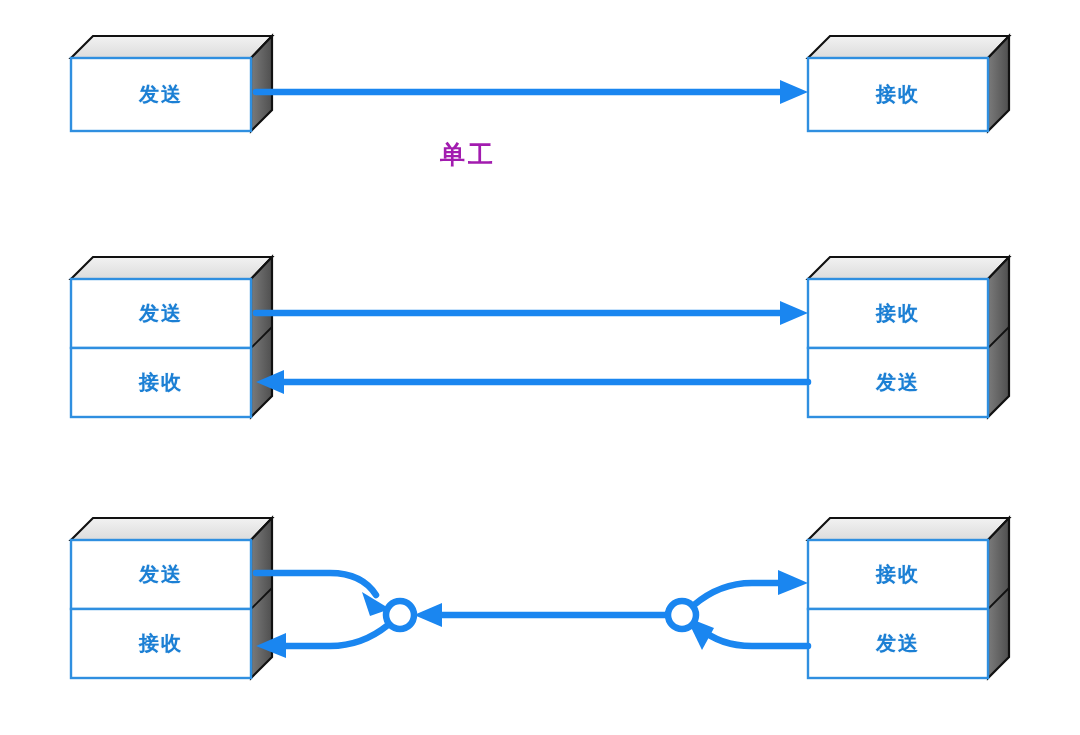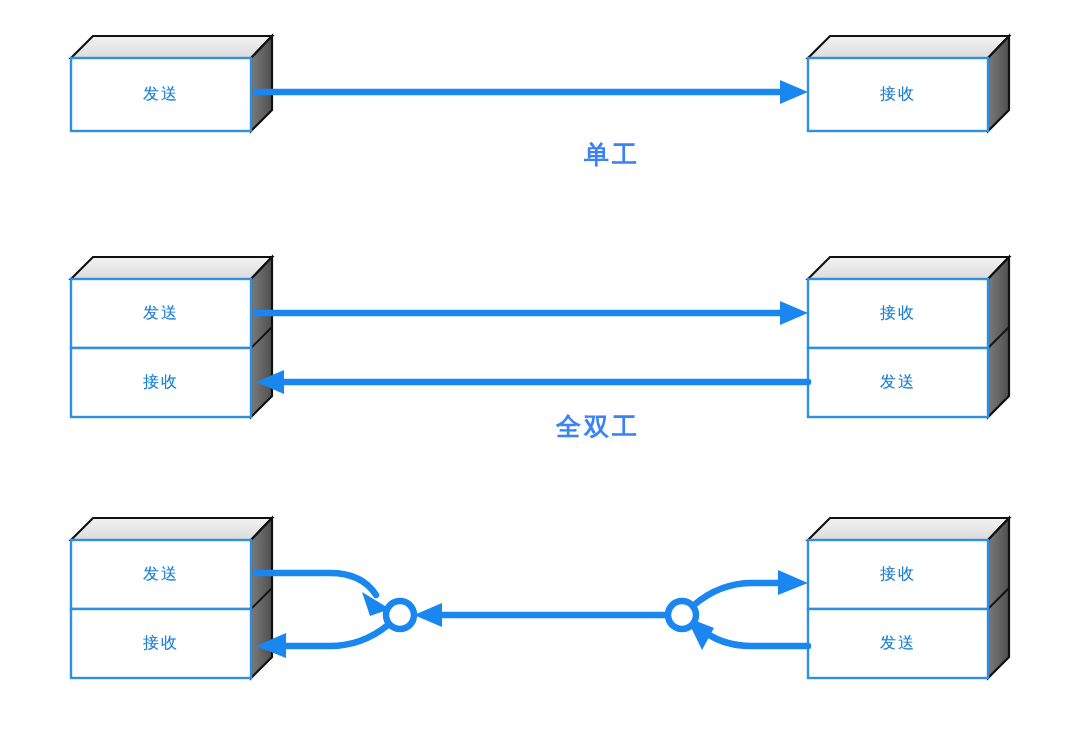--- a/index.html
+++ b/index.html
@@ -25,35 +25,35 @@
     left: 0; top: 0;
     width: 1080px;
     height: 735px;
     display: block;
   }
   .box-label {
     position: absolute;
     display: flex;
     align-items: center;
     justify-content: center;
-    font-size: 16px;
-    font-weight: normal;
+    font-size: 20px;
+    font-weight: bold;
     color: #1b7fd4;
     letter-spacing: 2px;
     white-space: nowrap;
     pointer-events: none;
     text-shadow: 0 0 1px rgba(27,127,212,0.35);
     border-radius: 23px;
   }
   .mode-caption {
     position: absolute;
-    text-align: right;
+    text-align: left;
     font-size: 25px;
     font-weight: bold;
-    color: #3b82f6;
+    color: #a21caf;
     letter-spacing: 3px;
     white-space: nowrap;
   }
 </style>
 </head>
 <body>
 
 <div id="diagram-root">
 
   <svg class="canvas" viewBox="0 0 1080 735">
@@ -166,20 +166,19 @@
   </svg>
 
   <div class="box-label" style="left:71px; top:58px; width:180px; height:73px;">发送</div>
   <div class="box-label" style="left:808px; top:58px; width:180px; height:73px;">接收</div>
   <div class="mode-caption" style="left:440px; top:138px; width:200px;">单工</div>
 
   <div class="box-label" style="left:71px; top:279px; width:180px; height:69px;">发送</div>
   <div class="box-label" style="left:71px; top:348px; width:180px; height:69px;">接收</div>
   <div class="box-label" style="left:808px; top:279px; width:180px; height:69px;">接收</div>
   <div class="box-label" style="left:808px; top:348px; width:180px; height:69px;">发送</div>
-  <div class="mode-caption" style="left:440px; top:410px; width:200px;">全双工</div>
 
   <div class="box-label" style="left:71px; top:540px; width:180px; height:69px;">发送</div>
   <div class="box-label" style="left:71px; top:609px; width:180px; height:69px;">接收</div>
   <div class="box-label" style="left:808px; top:540px; width:180px; height:69px;">接收</div>
   <div class="box-label" style="left:808px; top:609px; width:180px; height:69px;">发送</div>
 
 </div>
 
 </body></html>

